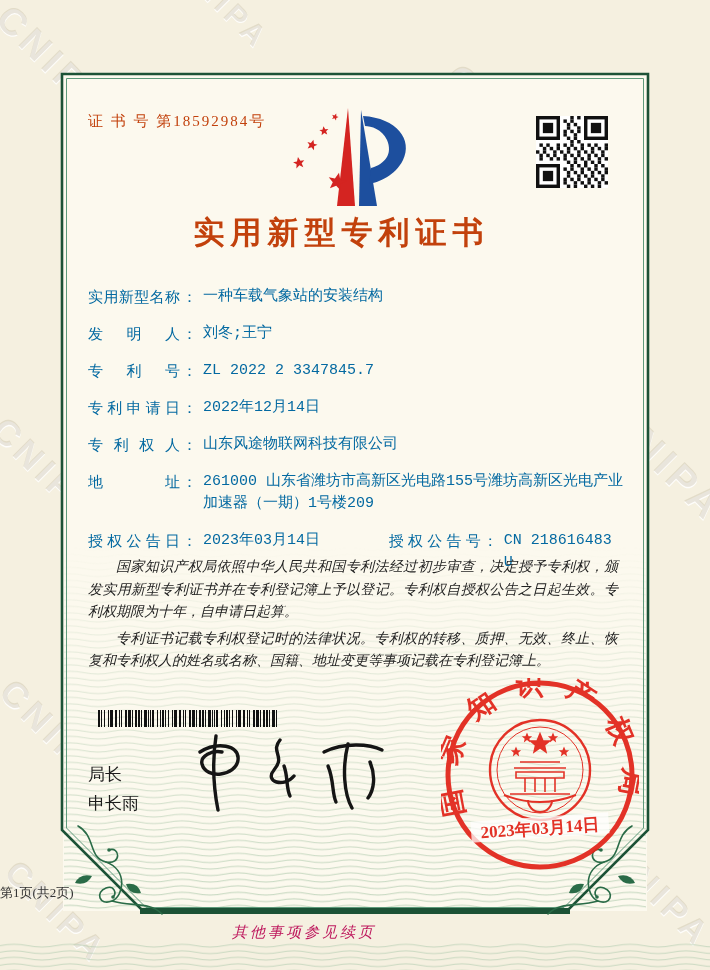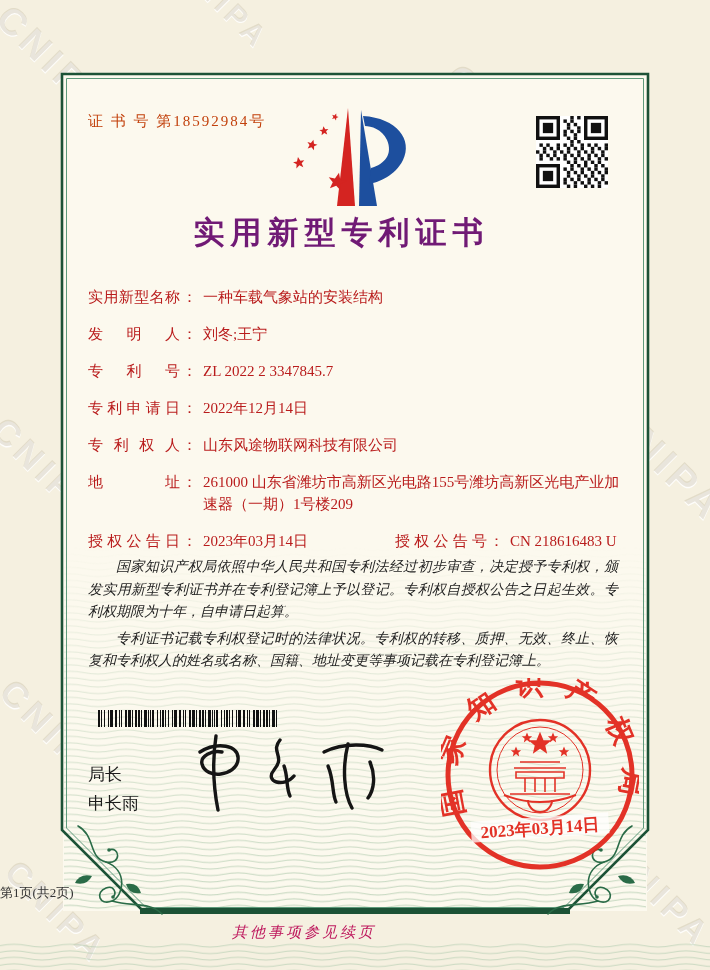--- a/index.html
+++ b/index.html
@@ -7,26 +7,26 @@
        font-family:"Liberation Serif","DejaVu Serif",serif;}
   .page{position:relative;width:710px;height:970px;background:#f5f0e0;}
   .wm{position:absolute;font-family:"Liberation Sans","DejaVu Sans",sans-serif;
       font-weight:700;letter-spacing:5px;color:rgba(174,163,130,.26);
       transform:rotate(45deg);text-shadow:1px 1px 0 rgba(255,255,255,.85);
       pointer-events:none;white-space:nowrap;}
   .inner{position:absolute;left:63px;top:75px;width:584px;height:836px;background:#fcf9ee;}
   .overlay{position:absolute;left:0;top:0;pointer-events:none;}
   .cert-no{position:absolute;left:88px;top:112px;font-size:15px;letter-spacing:2px;color:#c2410c;}
   .title{position:absolute;left:0;top:212px;width:683px;text-align:center;
-         font-size:31px;font-weight:700;letter-spacing:6px;color:#701a75;}
-  .fields{position:absolute;left:88px;top:286px;width:537px;font-size:15px;color:#b91c1c;}
+         font-size:31px;font-weight:700;letter-spacing:6px;color:#c2410c;}
+  .fields{position:absolute;left:88px;top:286px;width:537px;font-size:15px;color:#0369a1;}
   .frow{margin-bottom:15px;line-height:22px;display:flex;align-items:flex-start;}
   .flabel{display:inline-block;width:92px;text-align:justify;text-align-last:justify;flex:0 0 92px;}
   .colon{display:inline-block;margin:0 6px 0 2px;flex:0 0 auto;}
-  .fvalue{display:inline-block;}
+  .fvalue{display:inline-block;font-family:Liberation Mono, monospace;}
   .grant-date-val{width:168px;}
   .paras{position:absolute;left:88px;top:556px;width:538px;font-size:14px;
          line-height:22.5px;color:#222;font-style:italic;text-align:justify;}
   .paras p{margin:0 8px 4px 0;text-indent:2em;}
   .barcode-box{position:absolute;left:97px;top:710px;width:185px;height:17px;}
   .signer{position:absolute;left:88px;top:760px;font-family:Liberation Serif, serif;
           font-size:17px;color:#1c1c1c;line-height:29px;font-weight:500;}
   .sig{position:absolute;left:188px;top:718px;}
   .seal{position:absolute;left:441px;top:678px;opacity:.94;}
   .page-ind{position:absolute;left:0;top:884px;width:710px;text-align:left;font-size:13px;color:#333;}

